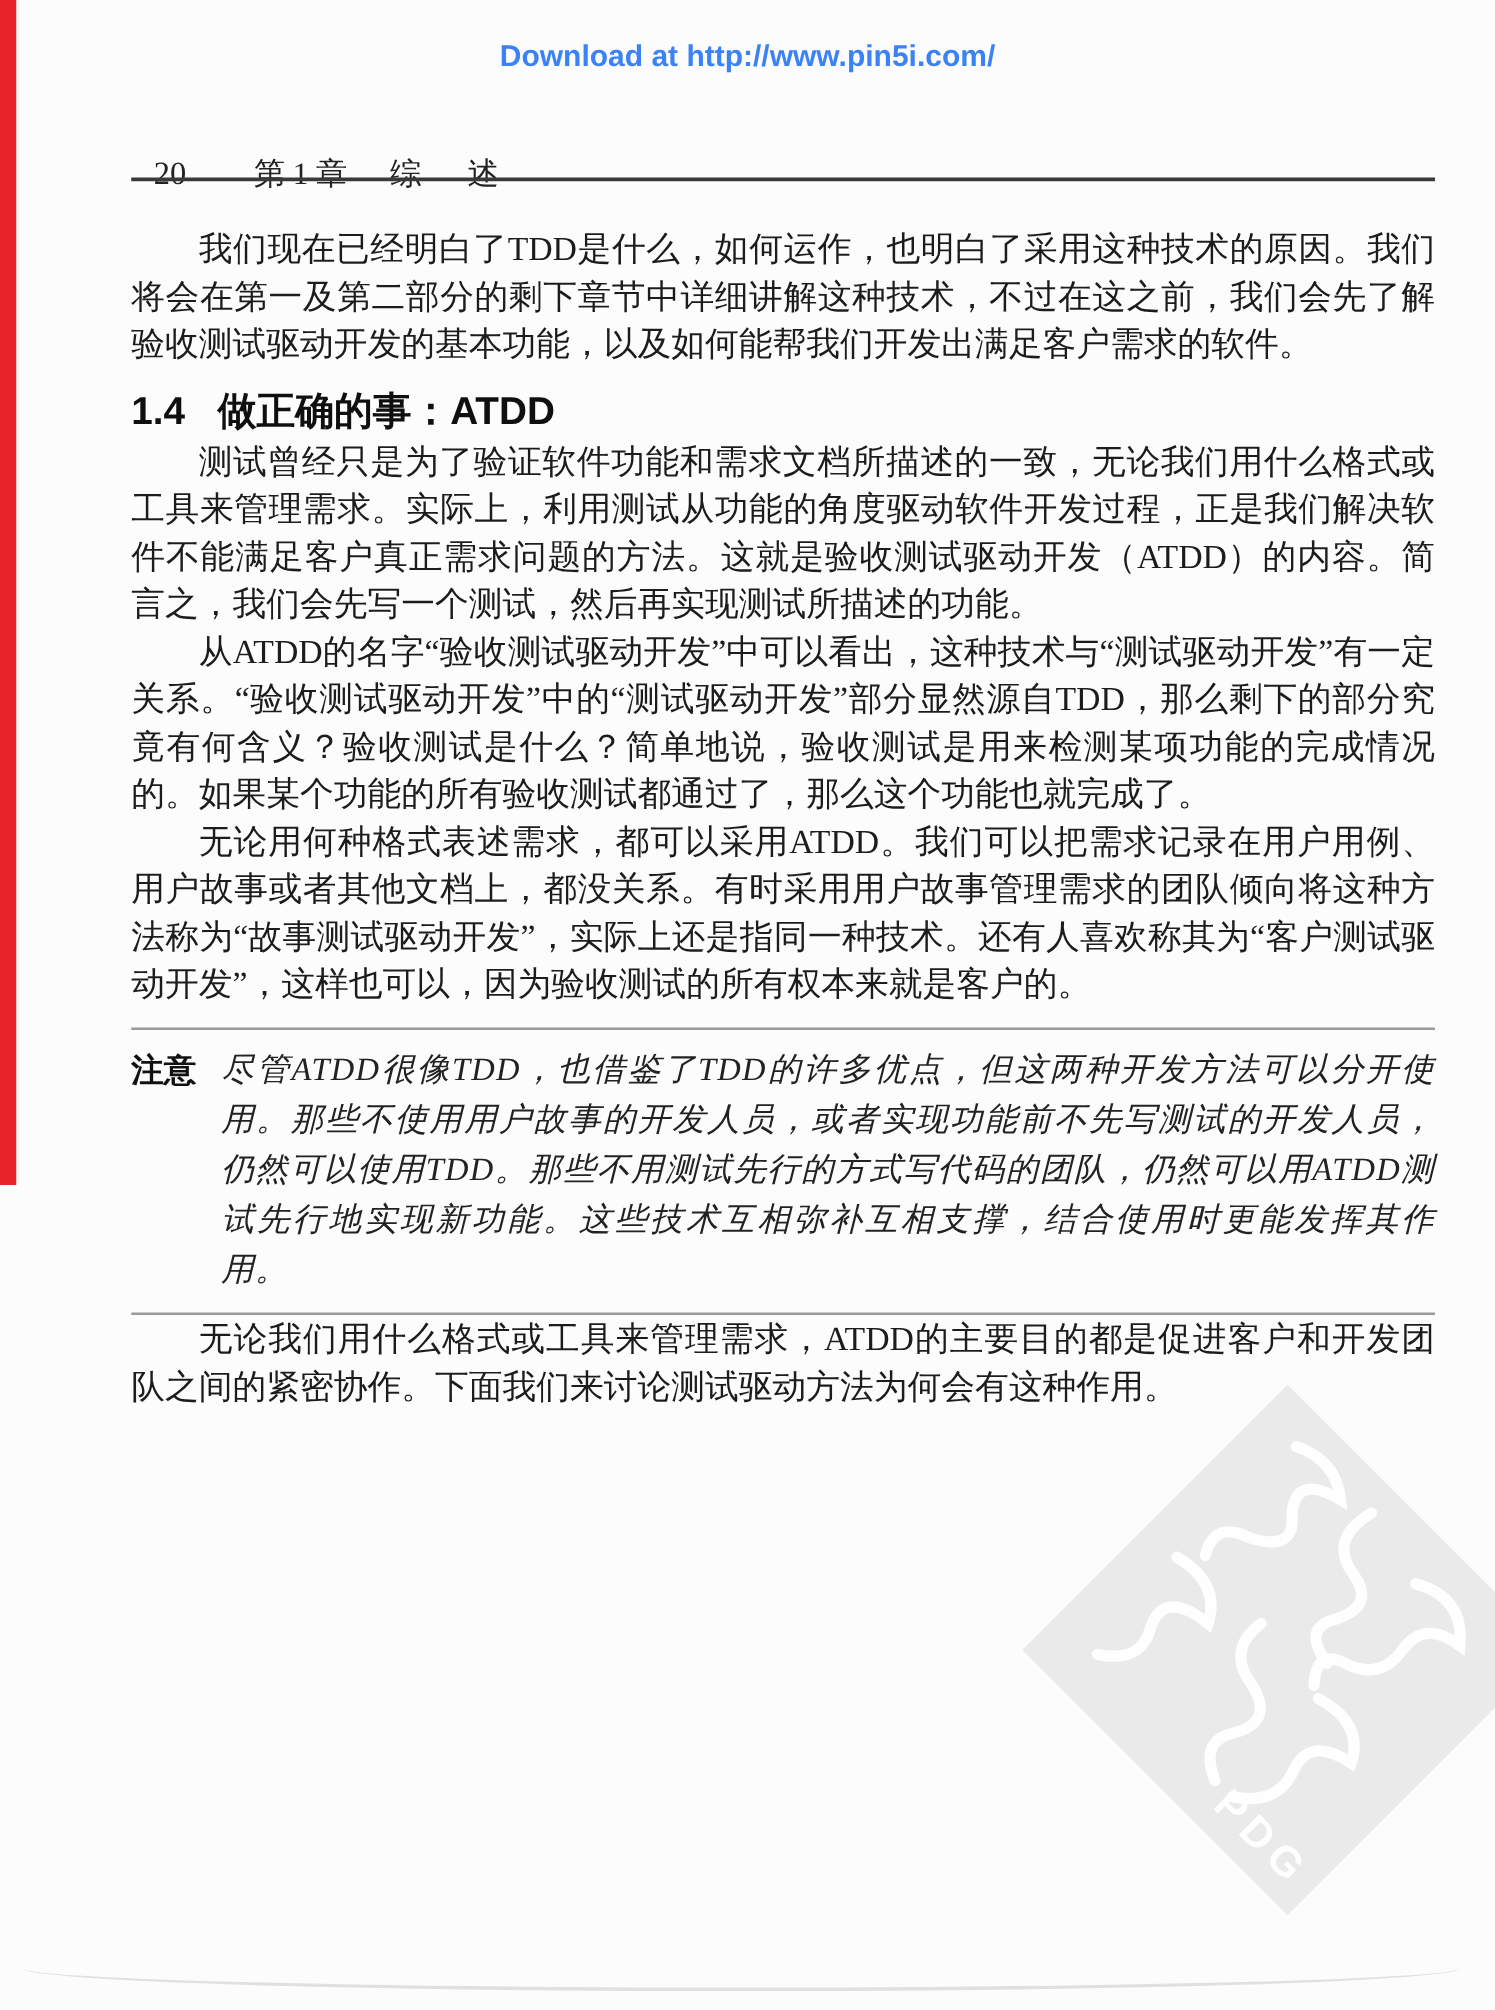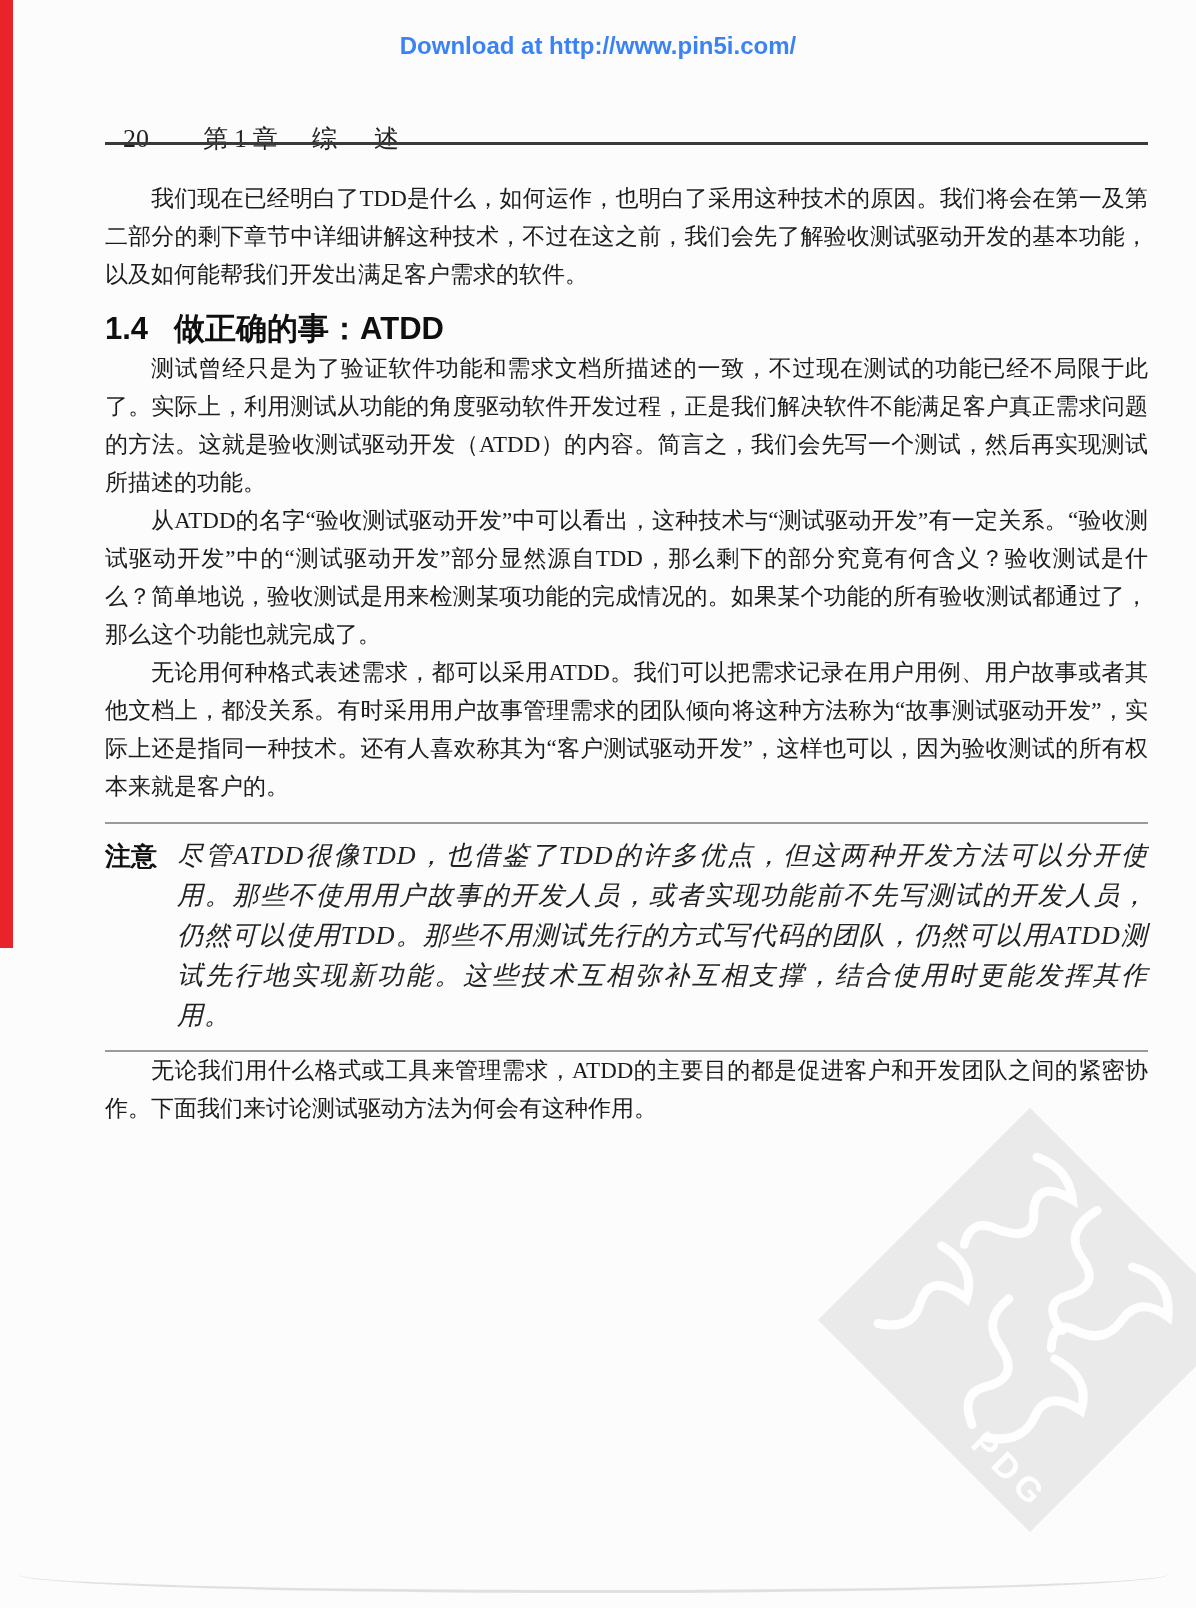--- a/index.html
+++ b/index.html
@@ -45,21 +45,21 @@
   .running-header .chtitle{display:inline-block;margin-left:22px;letter-spacing:6px;}
   .header-rule{
     position:absolute;left:105px;top:142px;width:1043px;height:0;
     border-top:3px solid #3a3a3a;
   }
   .content{
     position:absolute;left:105px;top:180px;width:1043px;
   }
   p.body{
     margin:0;
-    font-size:23px;line-height:38px;
+    font-size:27px;line-height:38px;
     text-align:justify;
     text-indent:2em;
     color:#1c1c1c;
   }
   h2.sec{
     margin:14px 0 0 0;
     font-family:"Liberation Sans","DejaVu Sans",sans-serif;
     font-weight:bold;font-size:31px;line-height:42px;color:#0f0f0f;
   }
   h2.sec .num{margin-right:26px;}
@@ -131,21 +131,21 @@
     <div class="header-rule"></div>
 
     <div class="content">
 
       <p class="body">我们现在已经明白了TDD是什么，如何运作，也明白了采用这种技术的原因。我们将会在第一及第二部分的剩下章节中详细讲解这种技术，不过在这之前，我们会先了解验收测试驱动开发的基本功能，以及如何能帮我们开发出满足客户需求的软件。</p>
 
       <h2 class="sec">
         <span class="num">1.4</span><span>做正确的事：ATDD</span>
       </h2>
 
-      <p class="body">测试曾经只是为了验证软件功能和需求文档所描述的一致，不过现在测试的功能已经不局限于此了。实际上，利用测试从功能的角度驱动软件开发过程，正是我们解决软件不能满足客户真正需求问题的方法。这就是验收测试驱动开发（ATDD）的内容。简言之，我们会先写一个测试，然后再实现测试所描述的功能。</p>
+      <p class="body">测试曾经只是为了验证软件功能和需求文档所描述的一致，无论我们用什么格式或工具来管理需求。实际上，利用测试从功能的角度驱动软件开发过程，正是我们解决软件不能满足客户真正需求问题的方法。这就是验收测试驱动开发（ATDD）的内容。简言之，我们会先写一个测试，然后再实现测试所描述的功能。</p>
 
 
       <p class="body">从ATDD的名字“验收测试驱动开发”中可以看出，这种技术与“测试驱动开发”有一定关系。“验收测试驱动开发”中的“测试驱动开发”部分显然源自TDD，那么剩下的部分究竟有何含义？验收测试是什么？简单地说，验收测试是用来检测某项功能的完成情况的。如果某个功能的所有验收测试都通过了，那么这个功能也就完成了。</p>
       <p class="body">无论用何种格式表述需求，都可以采用ATDD。我们可以把需求记录在用户用例、用户故事或者其他文档上，都没关系。有时采用用户故事管理需求的团队倾向将这种方法称为“故事测试驱动开发”，实际上还是指同一种技术。还有人喜欢称其为“客户测试驱动开发”，这样也可以，因为验收测试的所有权本来就是客户的。</p>
 
       <div class="note">
         <div class="note-row">
           <div class="note-label">注意</div>
           <div class="note-text">尽管ATDD很像TDD，也借鉴了TDD的许多优点，但这两种开发方法可以分开使用。那些不使用用户故事的开发人员，或者实现功能前不先写测试的开发人员，仍然可以使用TDD。那些不用测试先行的方式写代码的团队，仍然可以用ATDD测试先行地实现新功能。这些技术互相弥补互相支撑，结合使用时更能发挥其作用。</div>
         </div>

